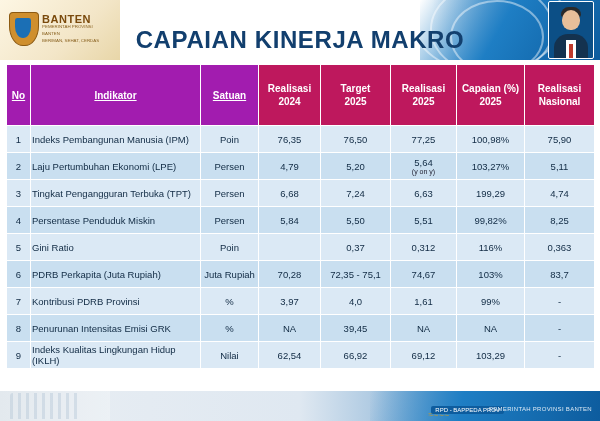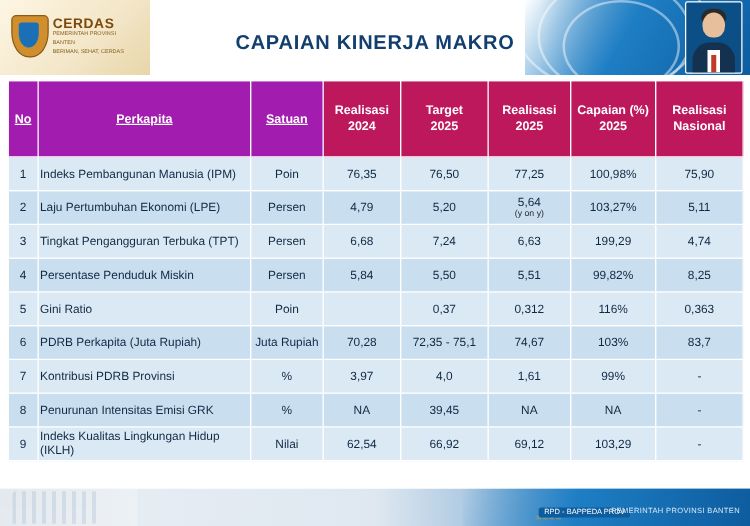--- a/index.html
+++ b/index.html
@@ -136,21 +136,21 @@
     width: 4px; height: 14px;
     background: #c0392b;
   }
 
   
   .title {
     position: absolute;
     top: 26px; left: 0;
     width: 600px;
     text-align: center;
-    font-size: 16px;
+    font-size: 24px;
     font-weight: bold;
     color: #123f6e;
     letter-spacing: .6px;
   }
 
   
   .table-wrap {
     position: absolute;
     top: 64px;
     left: 6px;
@@ -259,21 +259,21 @@
 
 <div class="slide">
 
   <div class="header-band">
     <div class="header-left-deco"></div>
     <div class="logo-wrap">
       <div class="logo-mark">
         <div class="shield"></div>
       </div>
       <div class="logo-text">
-        <span class="big">CERDAS</span>
+        <span class="big">BANTEN</span>
         <span class="small">PEMERINTAH PROVINSI BANTEN</span>
         <span class="small">BERIMAN, SEHAT, CERDAS</span>
       </div>
     </div>
     <div class="header-right-deco">
       <div class="swoosh s1"></div>
       <div class="swoosh s2"></div>
       <div class="swoosh s3"></div>
     </div>
     <div class="portrait">
@@ -298,21 +298,21 @@
         <col style="width:66px">
         <col style="width:68px">
         <col style="width:70px">
       </colgroup>
       <thead>
         <tr>
           <th class="no-col">
             <span>No</span>
           </th>
           <th class="ind-col">
-            <span>Perkapita</span>
+            <span>Indikator</span>
           </th>
           <th class="sat-col">
             <span>Satuan</span>
           </th>
           <th class="light">
             <span>Realisasi</span>
             <span class="th-line2">2024</span>
           </th>
           <th class="light">
             <span>Target</span>

